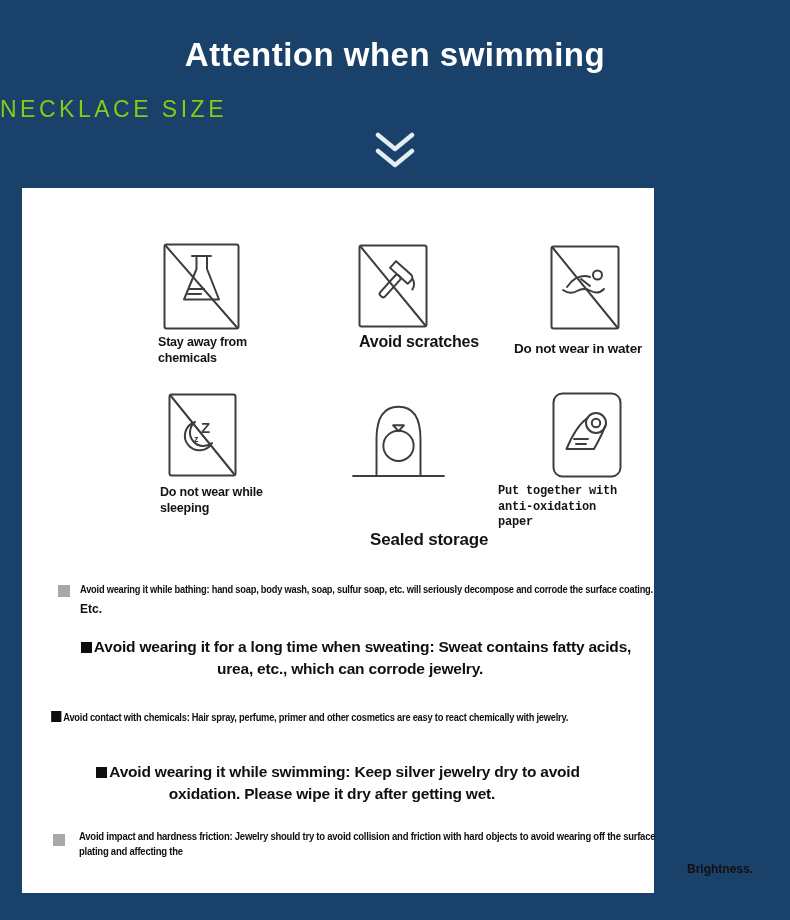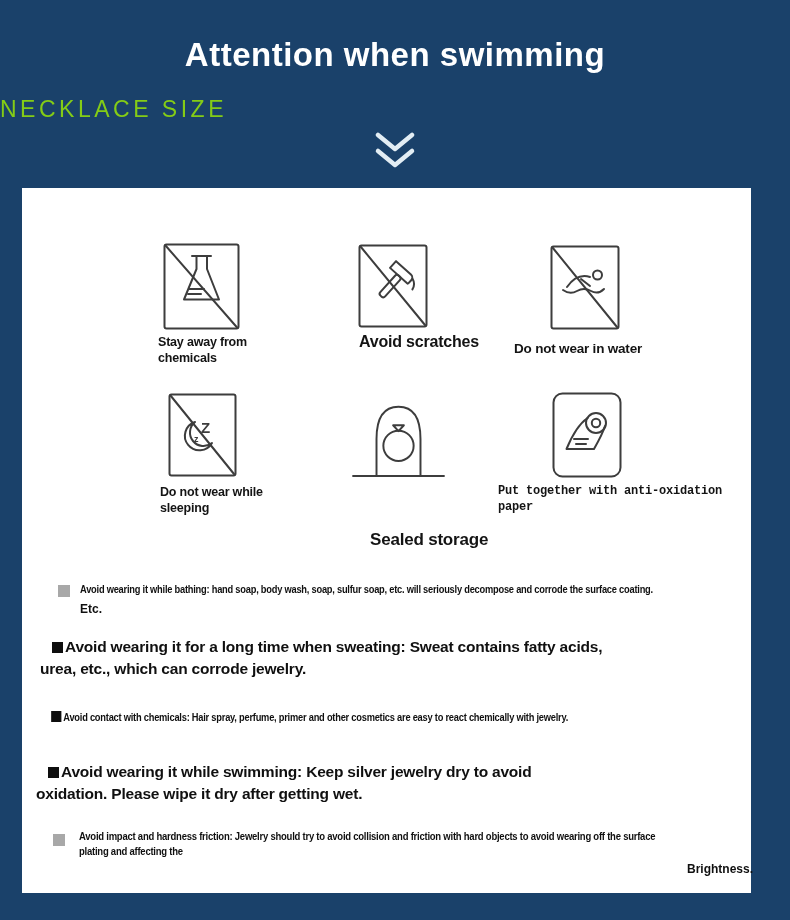--- a/index.html
+++ b/index.html
@@ -28,21 +28,21 @@
     font-size:23px;
     font-weight:400;
     letter-spacing:3.5px;
   }
   .chev { margin-top:9px; text-align:center; }
 
   
   .card {
     position:absolute;
     left:22px; top:188px;
-    width:729px; height:705px;
+    width:632px; height:705px;
     background:#ffffff;
     padding-left:36px;
   }
 
   
   .ico { position:absolute; }
   .ico text { font-family:"Liberation Sans", sans-serif; }
   .lbl {
     position:absolute;
     font-weight:bold;
@@ -85,20 +85,21 @@
     white-space:nowrap;
     transform:scaleX(0.93);
     transform-origin:0 50%;
   }
   .lg-text {
     font-size:15.5px; font-weight:bold;
     line-height:1.42;
     letter-spacing:-0.2px;
     white-space:pre-line;
     text-indent:12px;
+    text-align:center;
   }
   .tail {
     font-size:12px; font-weight:bold;
   }
 
   .note1 { left:36px; top:396px; width:700px; }
   .note1 .sq-gray { top:1px; }
   .note1 .sm-line { margin-left:22px; }
   .note1 .tail { margin-left:22px; margin-top:7px; }
 
@@ -107,21 +108,21 @@
   .note3 { left:18px; top:522px; width:700px; }
   .note3 .sm-line { text-indent:12px; }
   .n3-sub {
     margin-left:28px; margin-top:7px;
     font-size:10.5px; font-weight:bold;
     line-height:1.42;
     white-space:pre-line;
     letter-spacing:-0.2px;
   }
 
-  .note4 { left:14px; top:573px; width:620px; }
+  .note4 { left:0; top:573px; width:620px; }
 
   .note5 { left:31px; top:642px; width:700px; }
   .note5 .sq-gray { top:4px; }
   .n5-text {
     margin-left:26px;
     font-size:10px; font-weight:bold;
     line-height:1.45;
     letter-spacing:-0.25px;
     white-space:pre-line;
     transform:scaleX(0.95);

